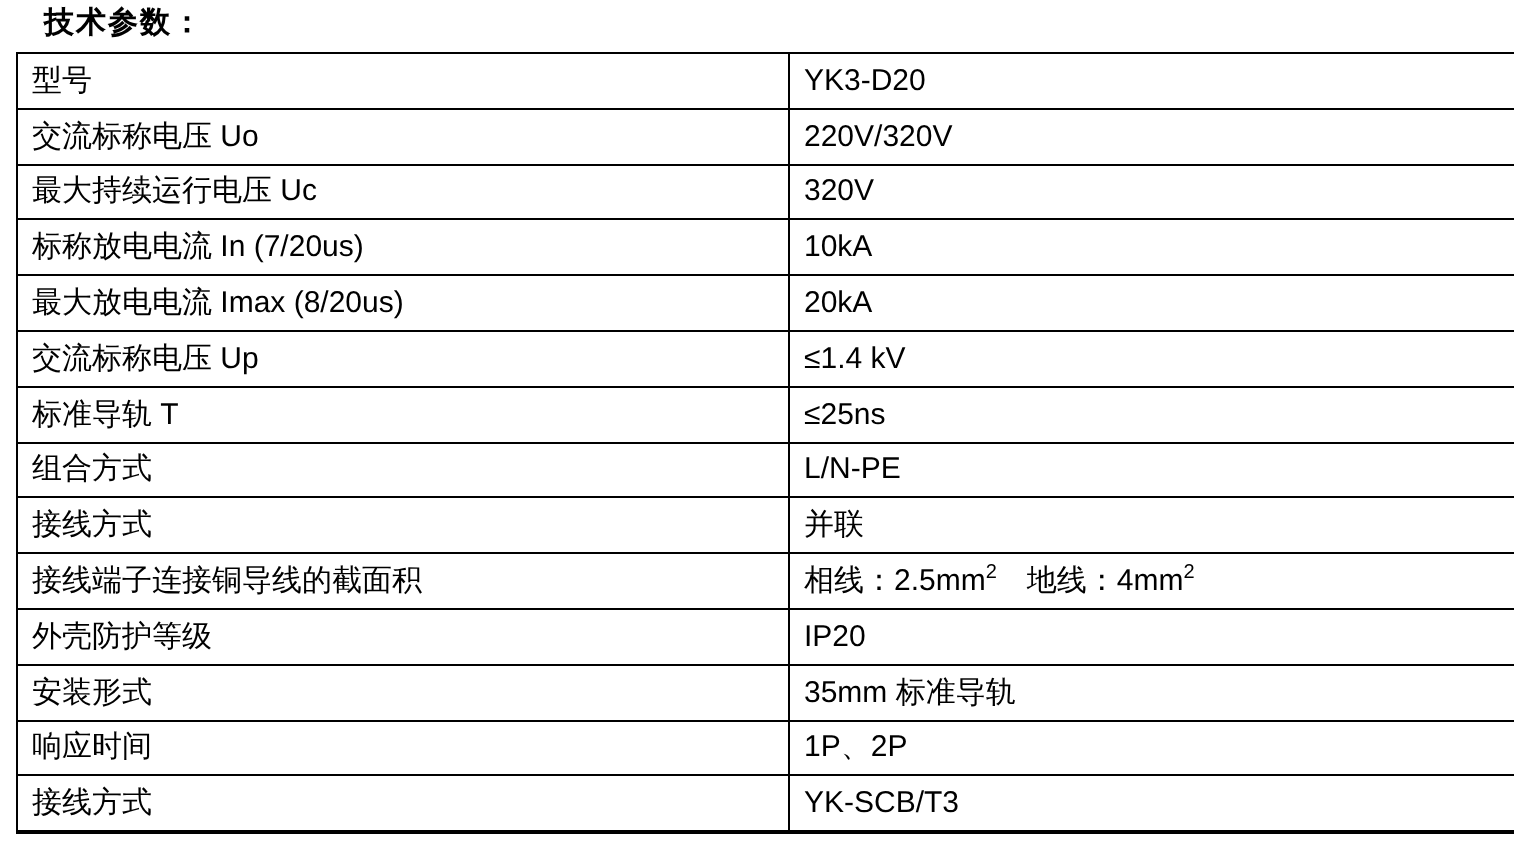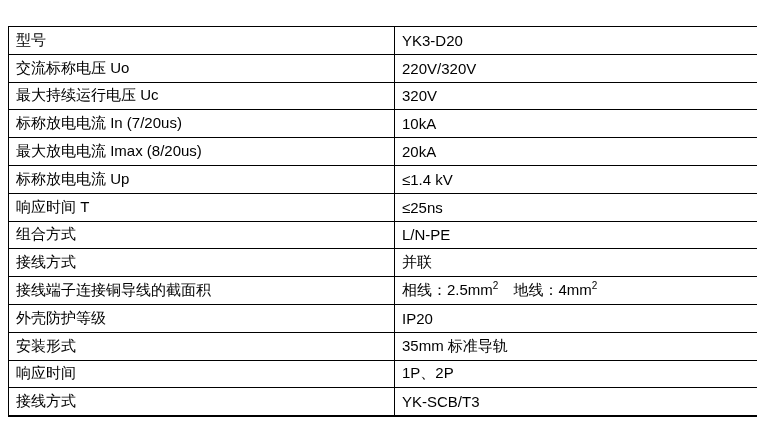--- a/index.html
+++ b/index.html
@@ -49,20 +49,21 @@
   td.value-cell { width: 368px; }
   td.value-cell sup {
     font-size: 10px;
     line-height: 0;
   }
 </style>
 </head>
 <body>
 
 <div class="page">
+  <h2 class="doc-title">技术参数：</h2>
 
   <table class="spec-table">
     <tbody>
         <tr>
           <td class="label-cell">型号</td>
           <td class="value-cell">YK3-D20</td>
         </tr>
         <tr>
           <td class="label-cell">交流标称电压 Uo</td>
           <td class="value-cell">220V/320V</td>
@@ -73,25 +74,25 @@
         </tr>
         <tr>
           <td class="label-cell">标称放电电流 In (7/20us)</td>
           <td class="value-cell">10kA</td>
         </tr>
         <tr>
           <td class="label-cell">最大放电电流 Imax (8/20us)</td>
           <td class="value-cell">20kA</td>
         </tr>
         <tr>
-          <td class="label-cell">标称放电电流 Up</td>
+          <td class="label-cell">交流标称电压 Up</td>
           <td class="value-cell">≤1.4 kV</td>
         </tr>
         <tr>
-          <td class="label-cell">响应时间 T</td>
+          <td class="label-cell">标准导轨 T</td>
           <td class="value-cell">≤25ns</td>
         </tr>
         <tr>
           <td class="label-cell">组合方式</td>
           <td class="value-cell">L/N-PE</td>
         </tr>
         <tr>
           <td class="label-cell">接线方式</td>
           <td class="value-cell">并联</td>
         </tr>

